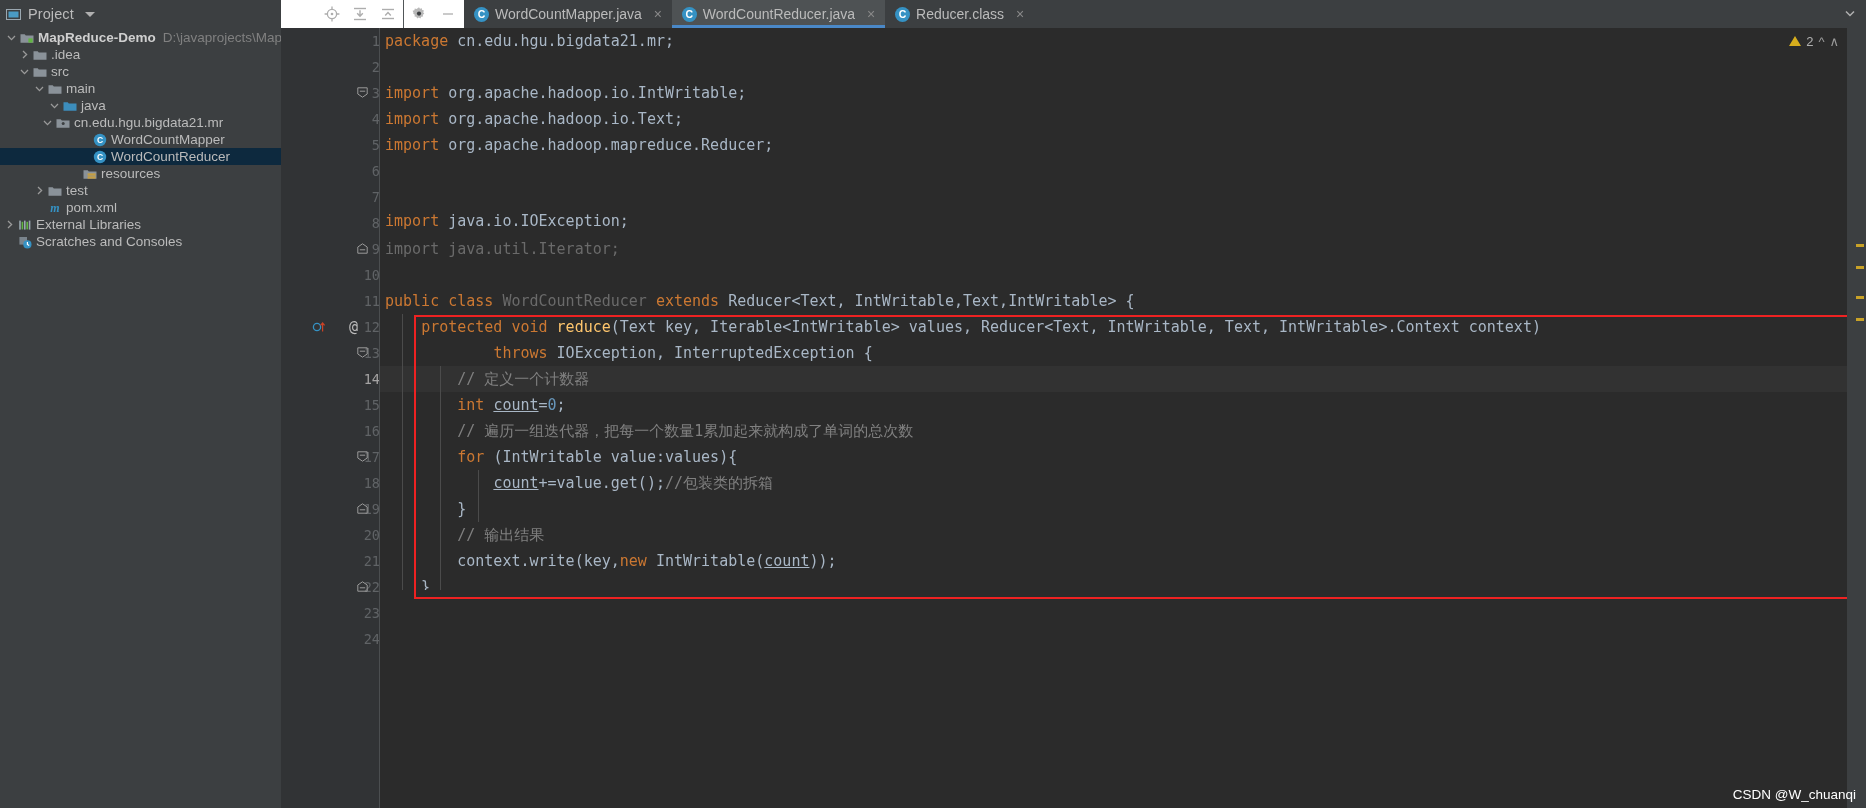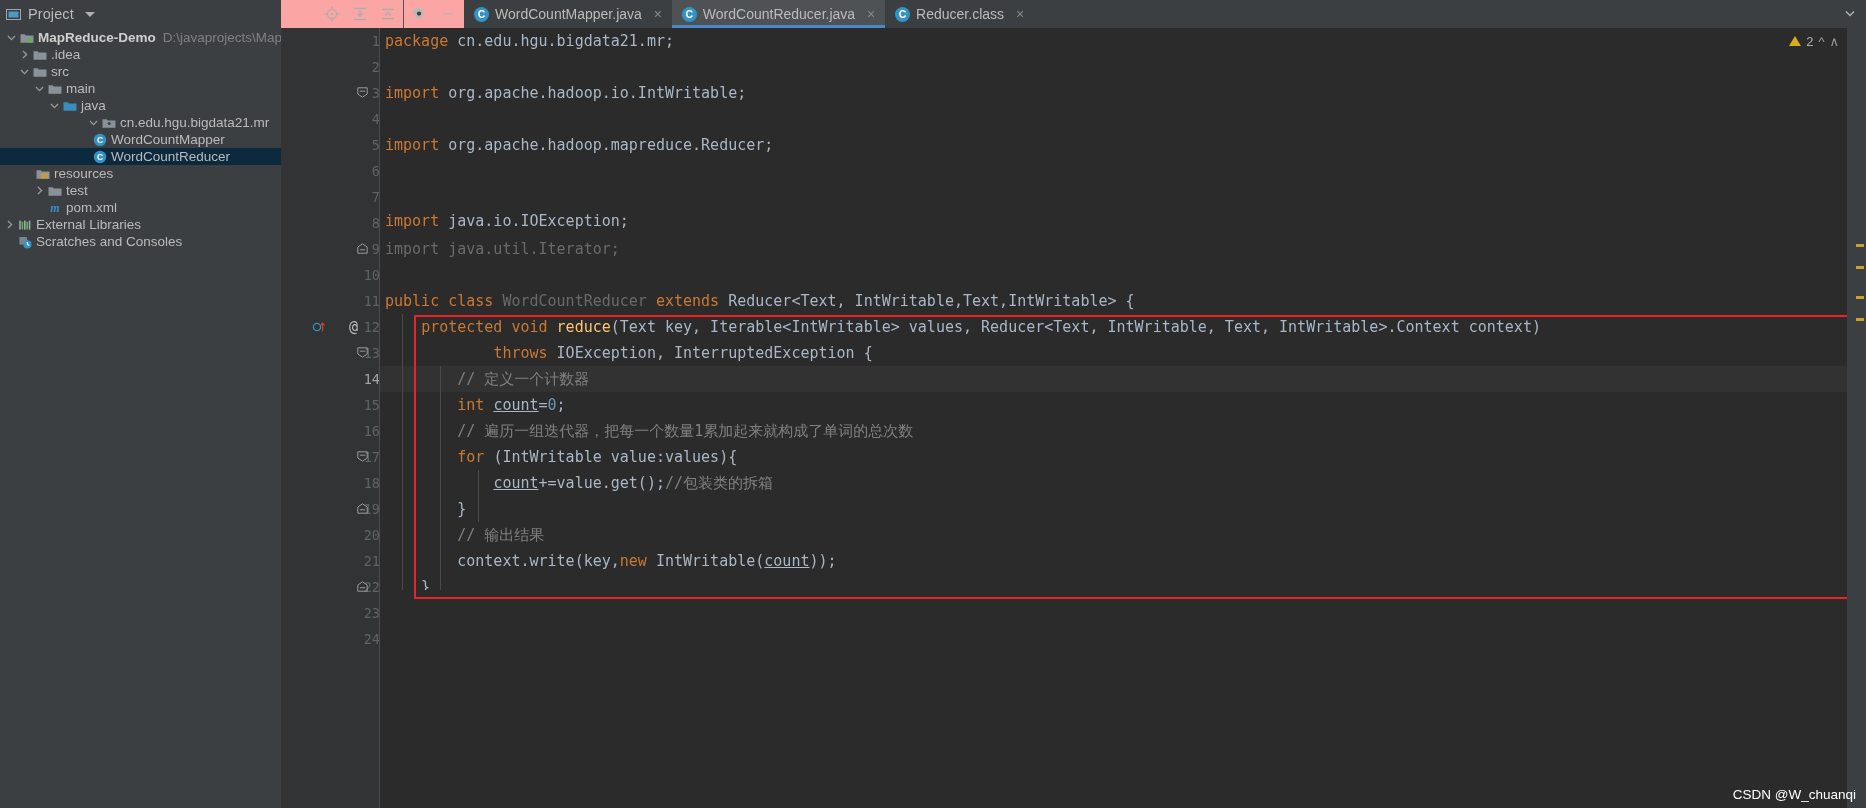--- a/index.html
+++ b/index.html
@@ -8,21 +8,21 @@
     width: 1866px; height: 808px;
     overflow: hidden;
     background: #3c3f41;
     font-family: "Liberation Sans", sans-serif;
   }
   #app { position: relative; width: 1866px; height: 808px; background: #3c3f41; }
 
   
   #topbar {
     position: absolute; left: 0; top: 0; width: 1866px; height: 28px;
-    background: #fca5a5; display: flex; align-items: stretch;
+    background: #ffffff; display: flex; align-items: stretch;
   }
   
   #tw-header {
     width: 281px; height: 28px; display: flex; align-items: center;
     background: #3c3f41; padding-left: 6px;
   }
   .tw-title {
     color: #bbbbbb; font-size: 14.5px; margin-left: 7px; letter-spacing: .1px;
   }
   .ico { display: inline-block; line-height: 0; }
@@ -312,21 +312,21 @@
             <path d="M2 4L5.5 7.6L9 4" stroke="#9a9a9a" stroke-width="1.3" fill="none"></path>
           </svg>
         </span>
         <span class="ti">
           <svg width="16" height="16" viewBox="0 0 16 16">
             <path d="M1.5 4.2h4.2l1.1 1.3h7.7v7.3H1.5z" fill="#3c8dbc"></path>
           </svg>
         </span>
         <span class="lbl">java</span>
       </div>
-      <div class="row" style="padding-left: 87px;">
+      <div class="row" style="padding-left: 41px;">
         <span class="arrow">
           <svg width="11" height="11" viewBox="0 0 11 11">
             <path d="M2 4L5.5 7.6L9 4" stroke="#9a9a9a" stroke-width="1.3" fill="none"></path>
           </svg>
         </span>
         <span class="ti">
           <svg width="16" height="16" viewBox="0 0 16 16">
             <path d="M1.5 4.2h4.2l1.1 1.3h7.7v7.3H1.5z" fill="#8a9299"></path>
             <circle cx="8.2" cy="8.6" r="1.5" fill="#3c3f41"></circle>
           </svg>
@@ -346,21 +346,21 @@
       <div class="row sel" style="padding-left: 78px;">
         <span class="arrow"></span>
         <span class="ti">
           <svg width="16" height="16" viewBox="0 0 16 16">
             <circle cx="8" cy="8" r="6.2" fill="#3592c4"></circle>
             <text x="8" y="11.4" text-anchor="middle" font-size="8.6" fill="#ffffff" font-family="Liberation Sans, sans-serif" font-weight="bold">C</text>
           </svg>
         </span>
         <span class="lbl">WordCountReducer</span>
       </div>
-      <div class="row" style="padding-left: 21px;">
+      <div class="row" style="padding-left: 68px;">
         <span class="arrow"></span>
         <span class="ti">
           <svg width="16" height="16" viewBox="0 0 16 16">
             <path d="M1.5 4.2h4.2l1.1 1.3h7.7v7.3H1.5z" fill="#8a9299"></path>
             <path d="M5.6 8.1h8M5.6 10h8M5.6 11.9h8" stroke="#d9a326" stroke-width="1.1"></path>
           </svg>
         </span>
         <span class="lbl">resources</span>
       </div>
       <div class="row" style="padding-left: 33px;">
@@ -482,20 +482,21 @@
         </div>
         <div class="ln" style="top: 572px;">23</div>
         <div class="ln" style="top: 598px;">24</div>
       </div>
     <div id="gutter-split"></div>
     <div id="code-surface">
 
     <div class="codeline" style="top: 0px;"><span class="ctext"><span class="kw">package</span><span class="id"> cn.edu.hgu.bigdata21.mr;</span></span></div>
         <div class="codeline" style="top: 26px;"><span class="ctext"></span></div>
         <div class="codeline" style="top: 52px;"><span class="ctext"><span class="kw">import</span><span class="id"> org.apache.hadoop.io.IntWritable;</span></span></div>
+        <div class="codeline" style="top: 78px;"><span class="ctext"><span class="kw">import</span><span class="id"> org.apache.hadoop.io.Text;</span></span></div>
         <div class="codeline" style="top: 104px;"><span class="ctext"><span class="kw">import</span><span class="id"> org.apache.hadoop.mapreduce.Reducer;</span></span></div>
         <div class="codeline" style="top: 130px;"><span class="ctext"></span></div>
         <div class="codeline" style="top: 156px;"><span class="ctext"></span></div>
         <div class="codeline" style="top: 180px; text-align: right;"><span class="ctext"><span class="kw">import</span><span class="id"> java.io.IOException;</span></span></div>
         <div class="codeline" style="top: 208px;"><span class="ctext"><span class="gry">import java.util.Iterator;</span></span></div>
         <div class="codeline" style="top: 234px;"><span class="ctext"></span></div>
         <div class="codeline" style="top: 286px;"><span class="ctext"><span class="id">    </span><span class="kw">protected void </span><span class="mth">reduce</span><span class="id">(Text key, Iterable&lt;IntWritable&gt; values, Reducer&lt;Text, IntWritable, Text, IntWritable&gt;.Context context)</span></span></div>
         <div class="codeline" style="top: 260px;"><span class="ctext"><span class="kw">public class </span><span class="gry">WordCountReducer</span><span class="kw"> extends </span><span class="id">Reducer&lt;Text, IntWritable,Text,IntWritable&gt; {</span></span></div>
         <div class="codeline" style="top: 312px;"><span class="ctext"><span class="id">            </span><span class="kw">throws </span><span class="id">IOException, InterruptedException {</span></span></div>
         <div class="codeline hl" style="top: 338px;"></div>

